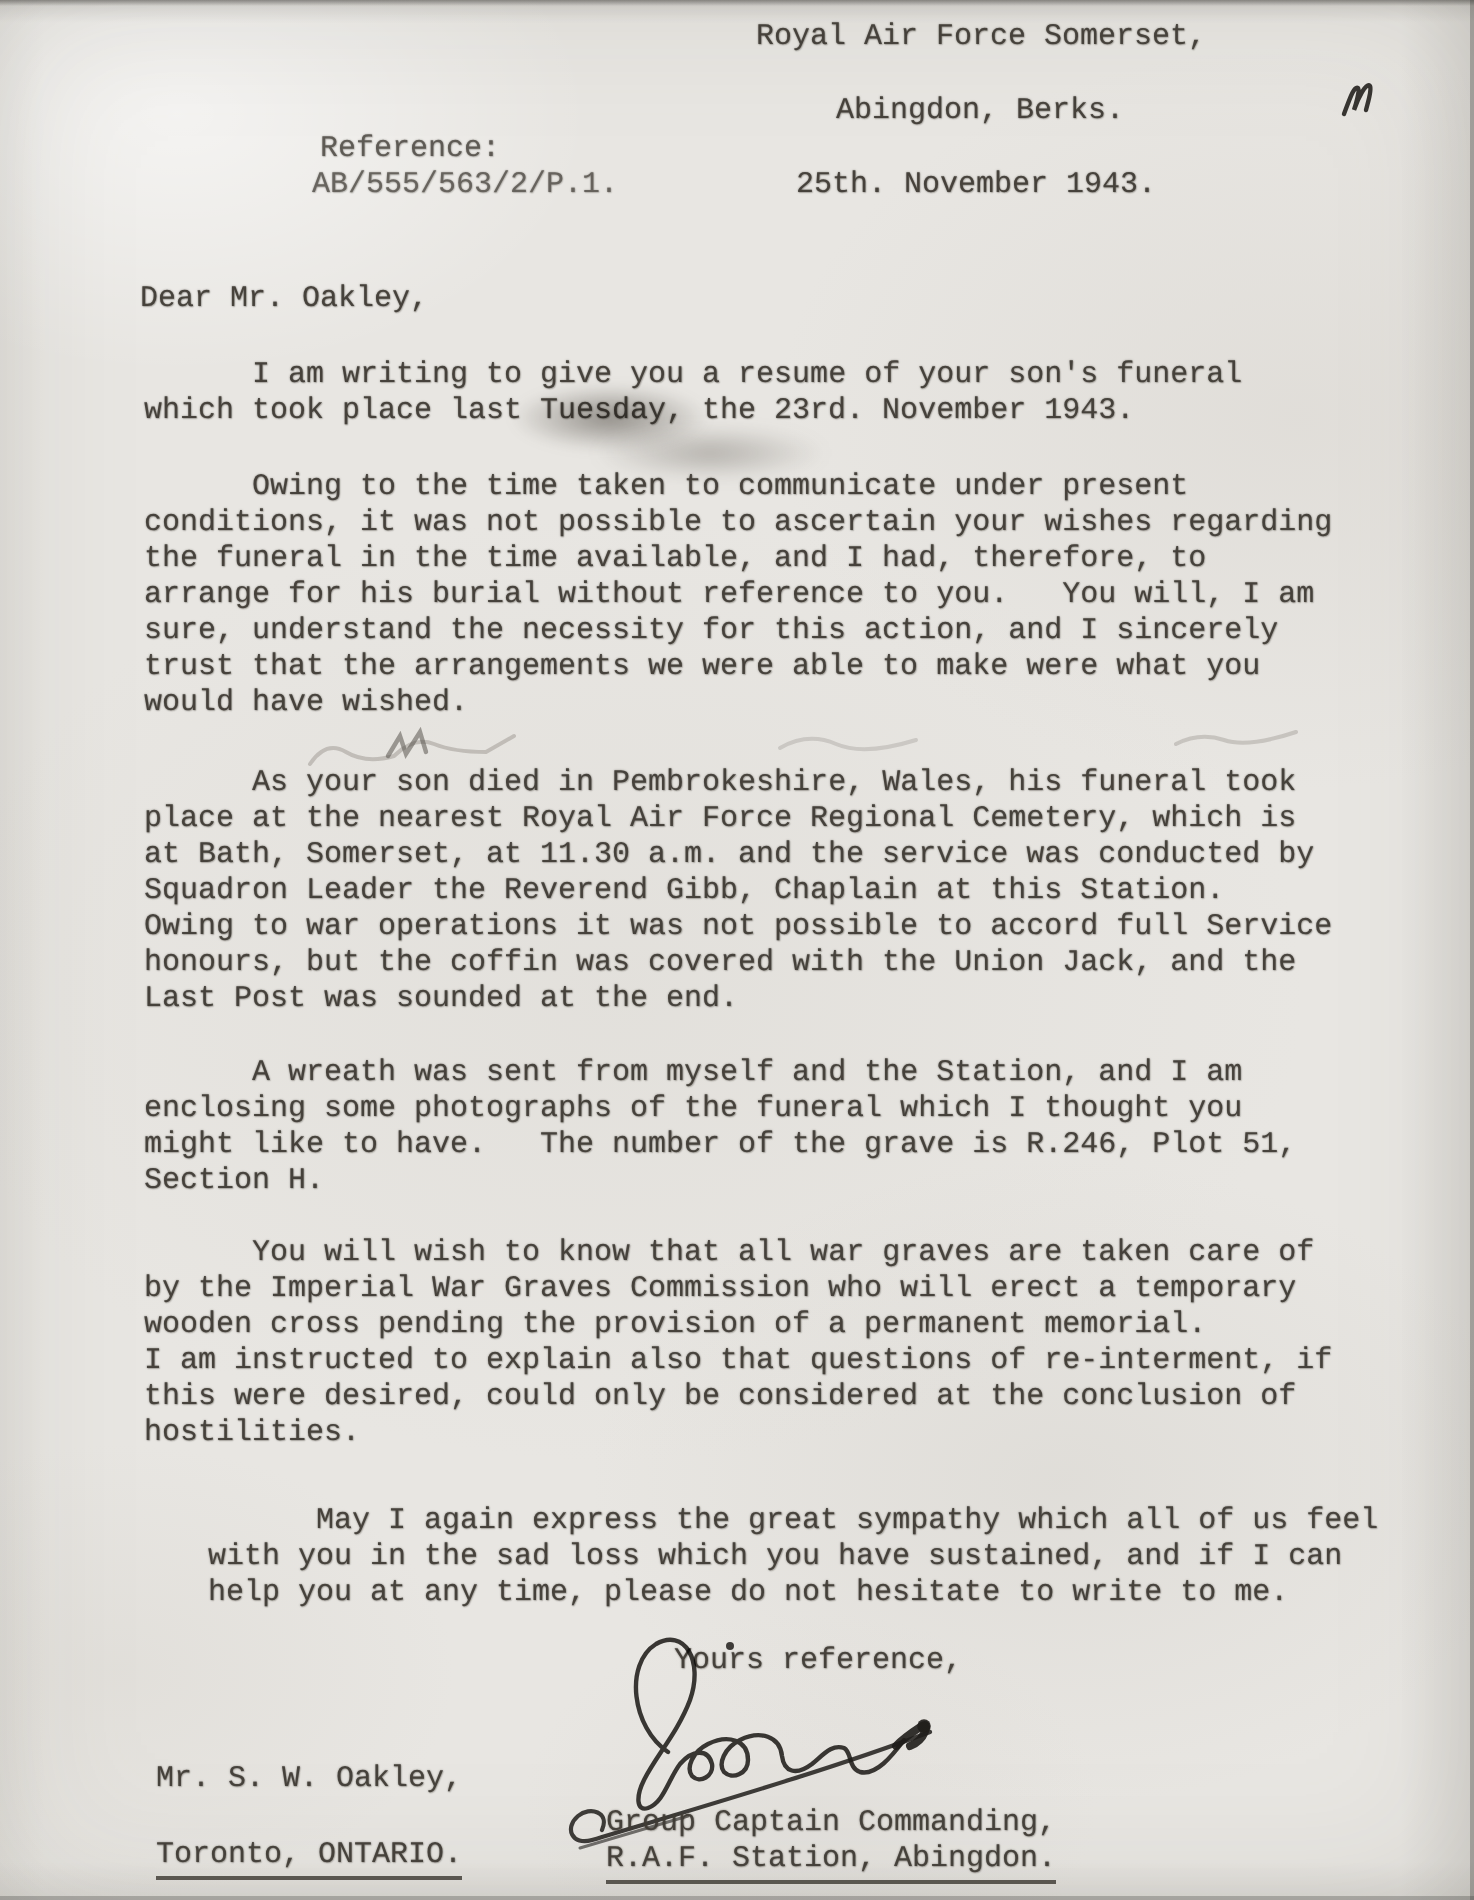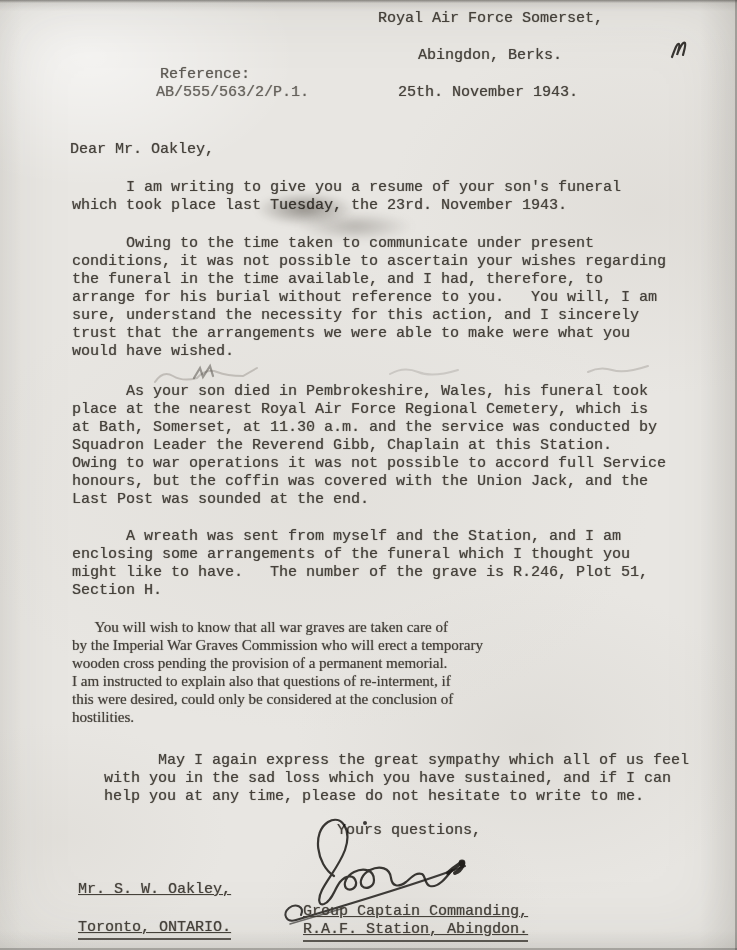--- a/index.html
+++ b/index.html
@@ -33,24 +33,24 @@
   .hdr-town{left:418px;top:47px;}
   .ref-label{left:160px;top:66px;opacity:.85;}
   .ref-num{left:156px;top:84px;opacity:.8;}
   .date{left:398px;top:84px;}
   .salutation{left:70px;top:141px;}
   .para{left:72px;width:640px;}
   .p1{top:179px;}
   .p2{top:235px;}
   .p3{top:383px;}
   .p4{top:528px;}
-  .p5{top:618px;font-family:Liberation Serif, serif;}
+  .p5{top:618px;}
   .p6{top:752px;margin-left:32px;}
   .closing{left:337px;top:822px;}
-  .foot-line{width:max-content;text-decoration:underline;}
+  .foot-line{width:max-content;}
   .fr1{left:78px;top:881px;}
   .fr2{left:78px;top:900px;}
   .fr3{left:78px;top:919px;}
   .fs1{left:303px;top:903px;}
   .fs2{left:303px;top:921px;}
   .underlined{border-bottom:2px solid rgba(58,54,48,.8);padding-bottom:1px;}
   .pen-mark{position:absolute;left:668px;top:38px;}
   .signature{position:absolute;left:282px;top:816px;mix-blend-mode:multiply;}
   .scribble{position:absolute;left:120px;top:358px;mix-blend-mode:multiply;}
   .smudge{position:absolute;border-radius:50%;mix-blend-mode:multiply;pointer-events:none;}
@@ -97,34 +97,34 @@
 trust that the arrangements we were able to make were what you
 would have wished.</div>
   <div class="txt para p3">      As your son died in Pembrokeshire, Wales, his funeral took
 place at the nearest Royal Air Force Regional Cemetery, which is
 at Bath, Somerset, at 11.30 a.m. and the service was conducted by
 Squadron Leader the Reverend Gibb, Chaplain at this Station.
 Owing to war operations it was not possible to accord full Service
 honours, but the coffin was covered with the Union Jack, and the
 Last Post was sounded at the end.</div>
   <div class="txt para p4">      A wreath was sent from myself and the Station, and I am
-enclosing some arrangements of the funeral which I thought you
+enclosing some photographs of the funeral which I thought you
 might like to have.   The number of the grave is R.246, Plot 51,
 Section H.</div>
   <div class="txt para p5">      You will wish to know that all war graves are taken care of
 by the Imperial War Graves Commission who will erect a temporary
 wooden cross pending the provision of a permanent memorial.
 I am instructed to explain also that questions of re-interment, if
 this were desired, could only be considered at the conclusion of
 hostilities.</div>
   <div class="txt para p6">      May I again express the great sympathy which all of us feel
 with you in the sad loss which you have sustained, and if I can
 help you at any time, please do not hesitate to write to me.</div>
 
-  <div class="txt closing">Yours questions,</div>
+  <div class="txt closing">Yours reference,</div>
 
   <svg class="scribble" width="580" height="32" viewBox="0 0 580 32">
     <path d="M 35 24 q 8 -12 18 -6 t 24 2 q 10 -10 20 -6 t 26 4 l 14 -8" fill="none" stroke="#6b665f" stroke-width="2" opacity="0.28" stroke-linecap="round"></path>
     <path d="M 74 20 l 6 -10 l 3 9 l 7 -11 l 3 10" fill="none" stroke="#56524b" stroke-width="2.2" opacity="0.5" stroke-linecap="round"></path>
     <path d="M 270 16 q 14 -8 28 -2 t 40 -2" fill="none" stroke="#6b665f" stroke-width="2" opacity="0.2" stroke-linecap="round"></path>
     <path d="M 468 14 q 12 -6 24 -2 t 36 -4" fill="none" stroke="#6b665f" stroke-width="2" opacity="0.24" stroke-linecap="round"></path>
   </svg>
 
   <div class="smudge s1"></div>
   <div class="smudge s2"></div>

